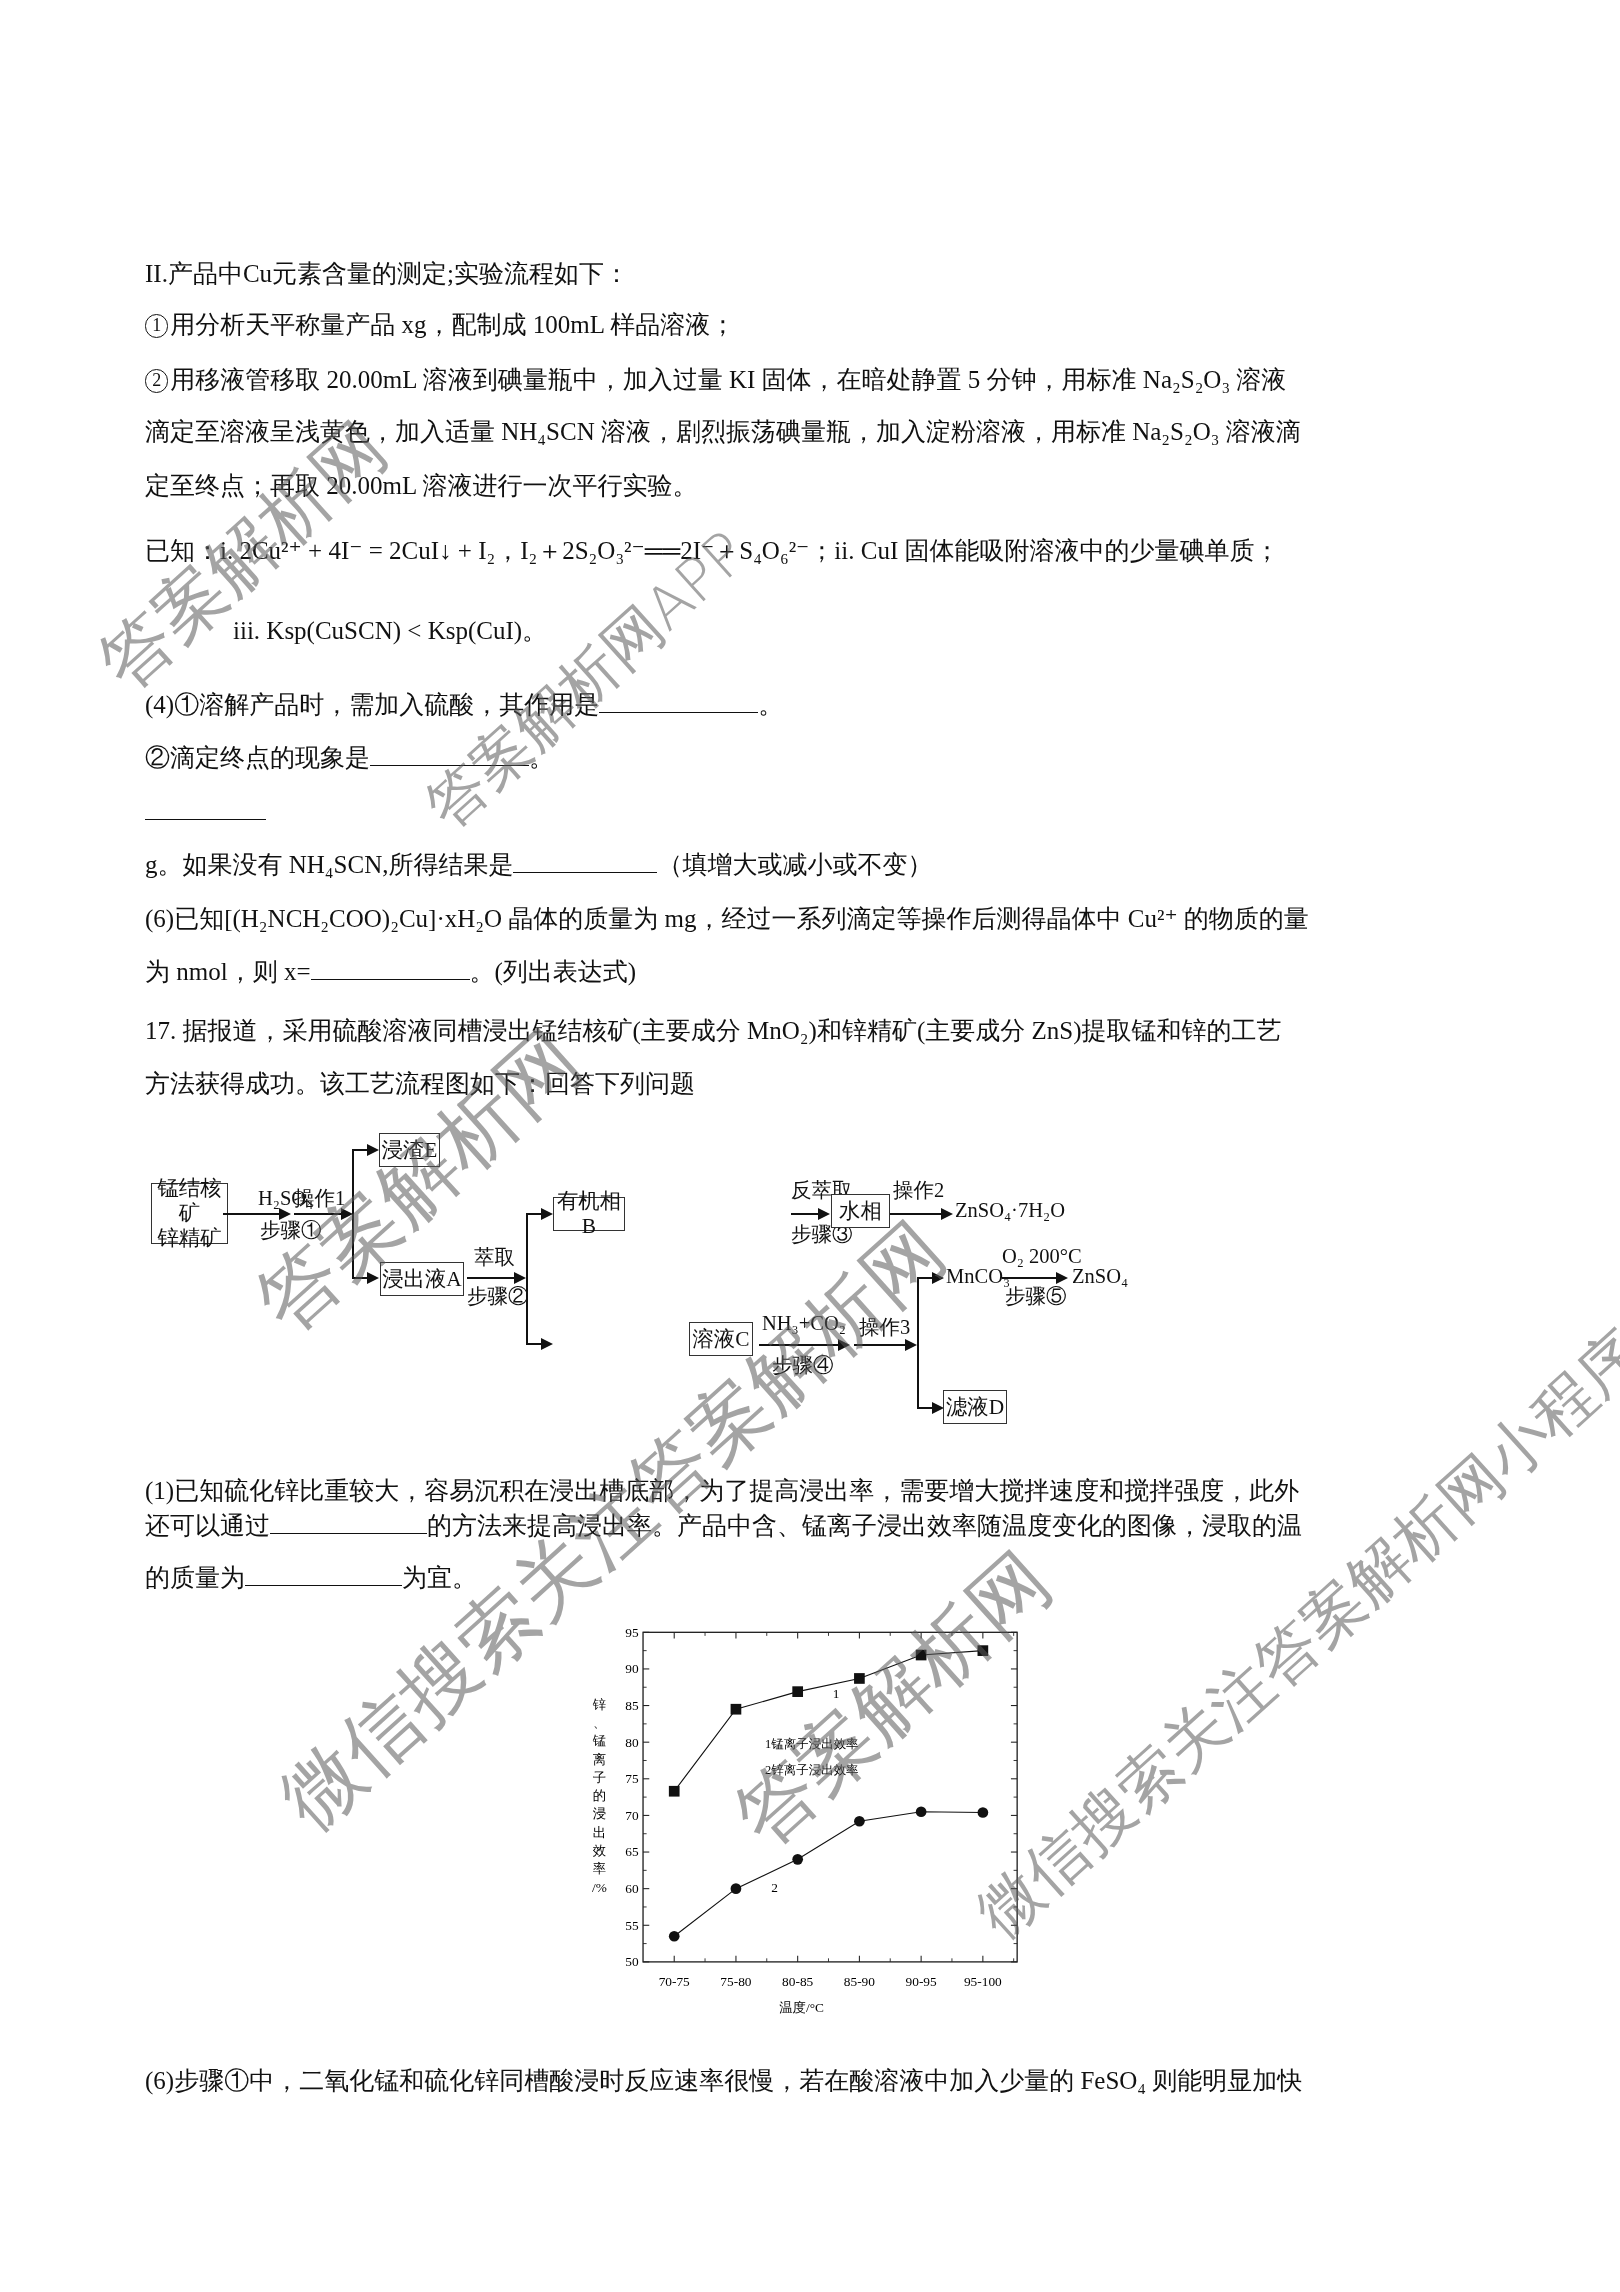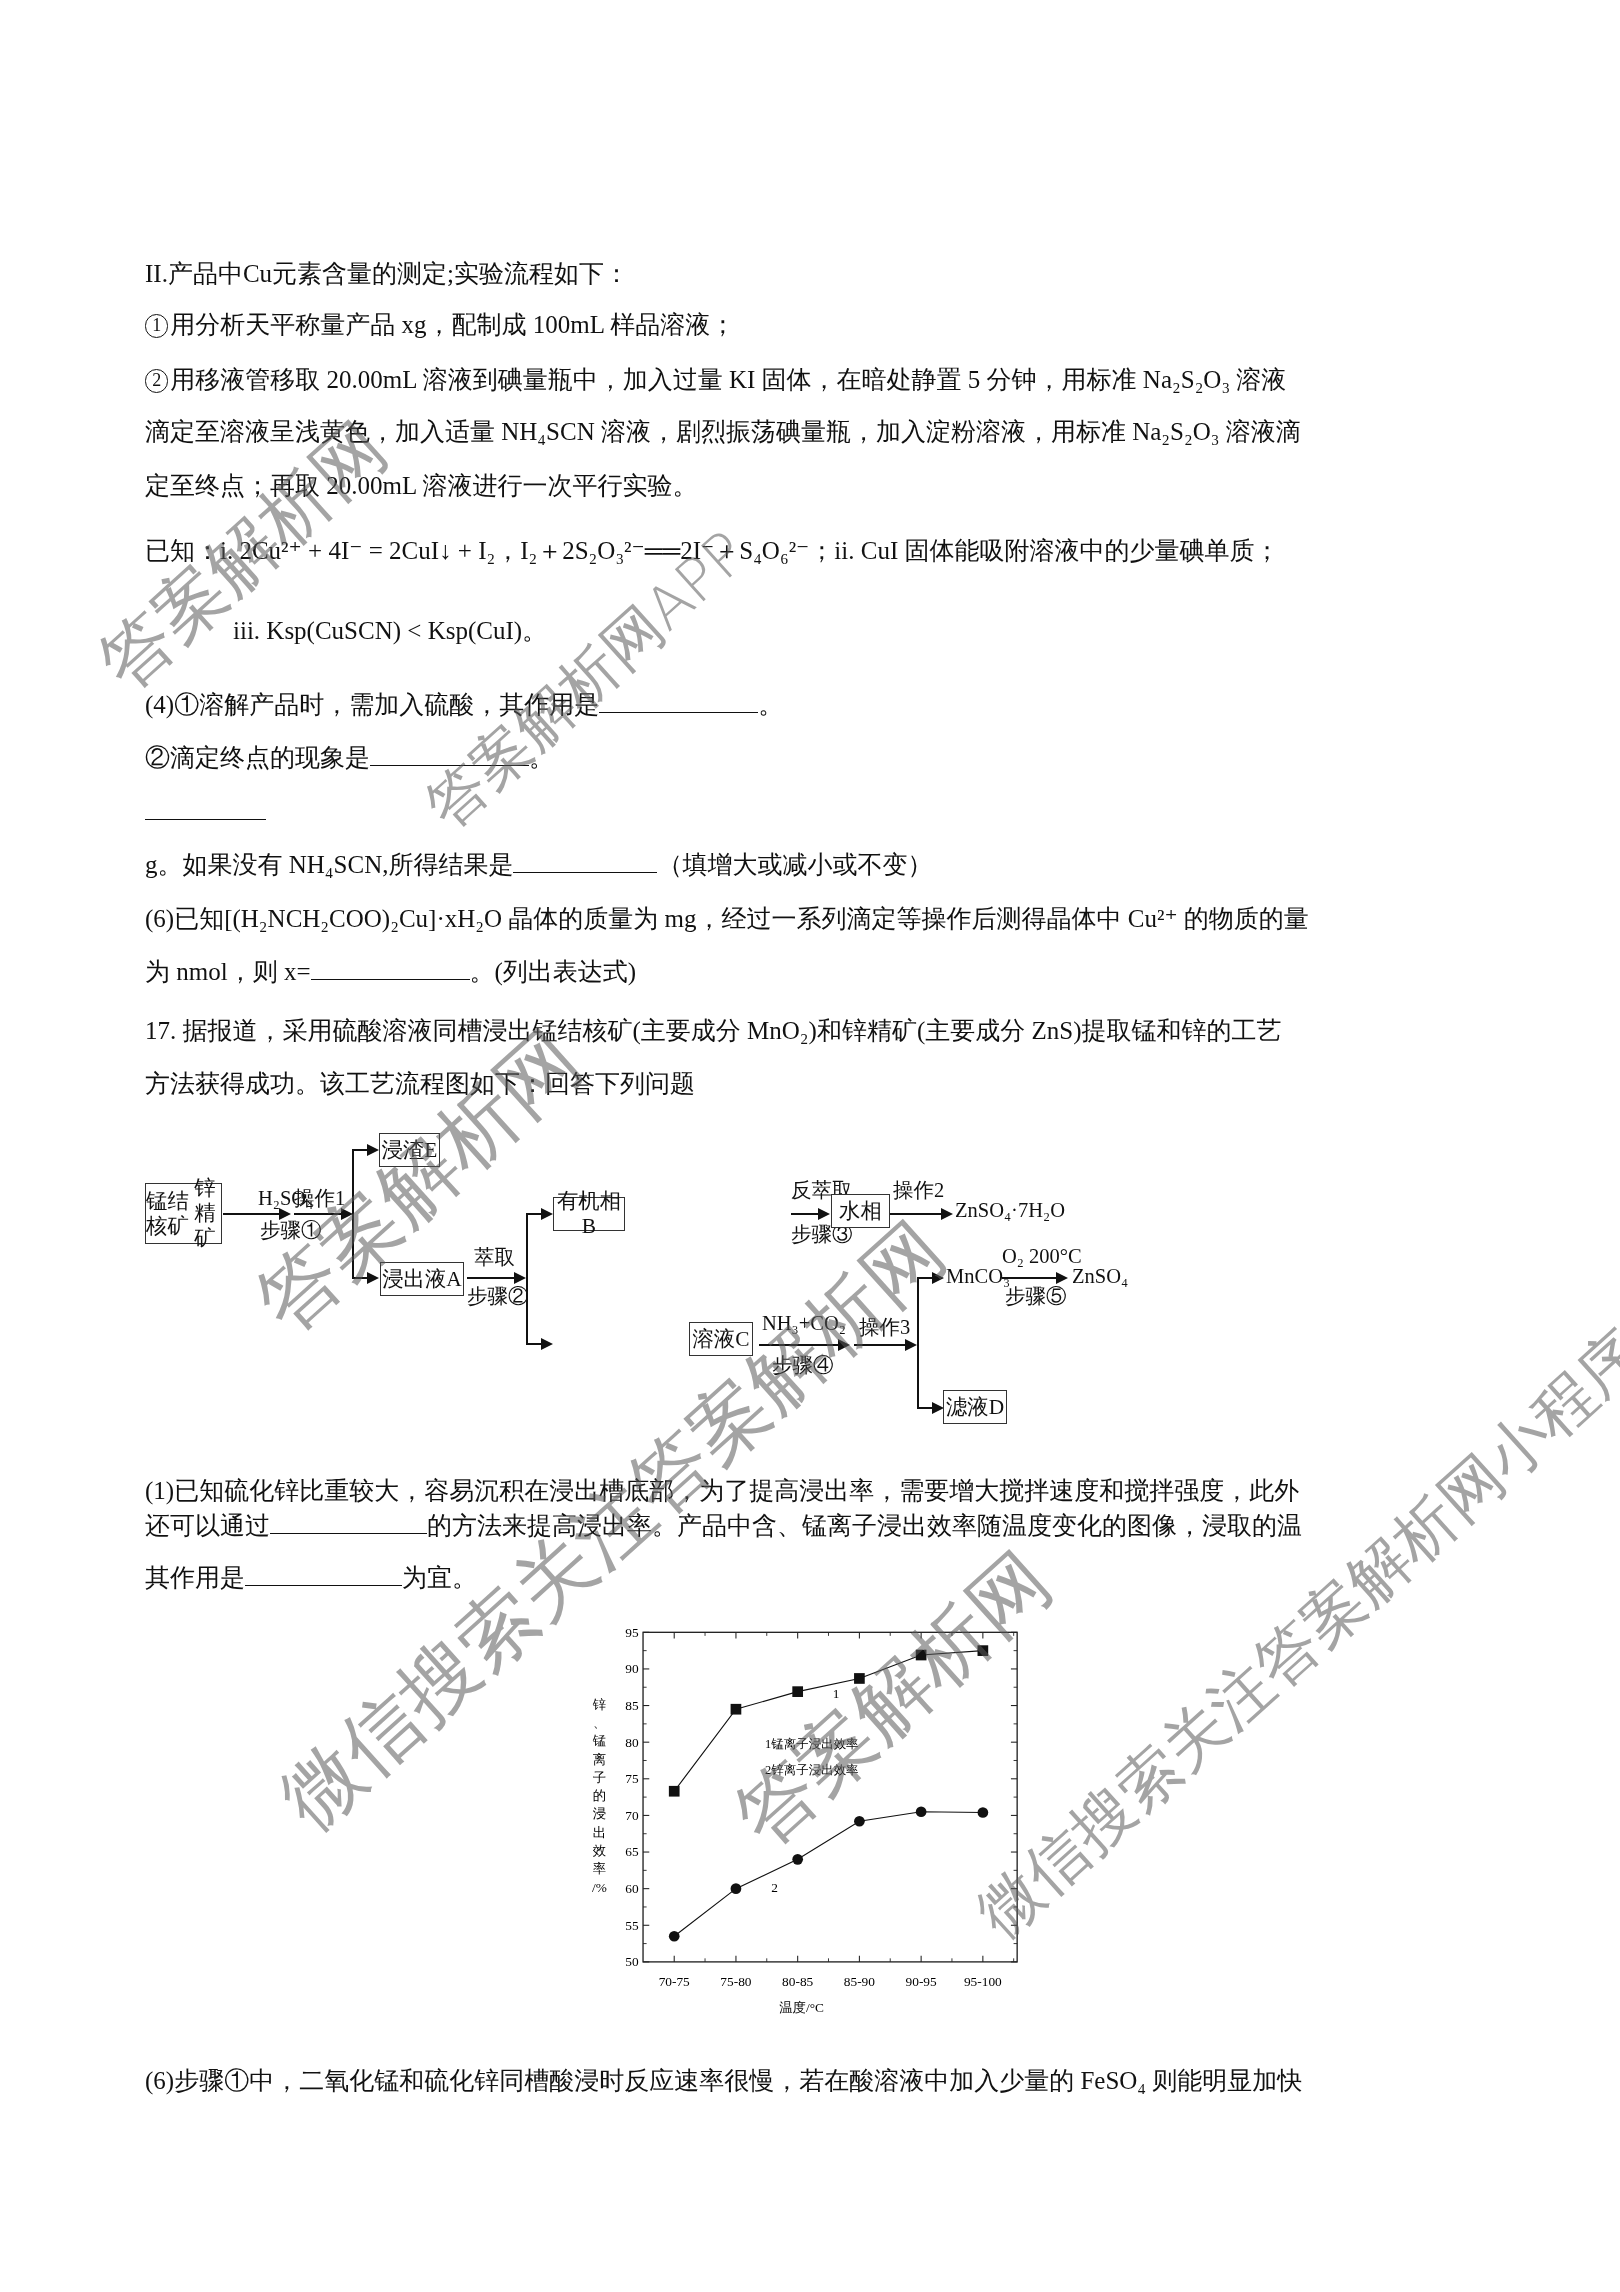--- a/index.html
+++ b/index.html
@@ -35,21 +35,21 @@
 <div class="line" style="top:742px"><span>②滴定终点的现象是</span><span class="blank" style="width:159px"></span><span>。</span></div>
 <div class="line" style="top:796px"><span class="blank" style="width:121px"></span></div>
 <div class="line" style="top:849px"><span>g。如果没有 NH₄SCN,所得结果是</span><span class="blank" style="width:144px"></span><span>（填增大或减小或不变）</span></div>
 <div class="line" style="top:903px">(6)已知[(H₂NCH₂COO)₂Cu]·xH₂O 晶体的质量为 mg，经过一系列滴定等操作后测得晶体中 Cu²⁺ 的物质的量</div>
 <div class="line" style="top:956px"><span>为 nmol，则 x=</span><span class="blank" style="width:159px"></span><span>。(列出表达式)</span></div>
 
 <div class="line" style="top:1015px">17. 据报道，采用硫酸溶液同槽浸出锰结核矿(主要成分 MnO₂)和锌精矿(主要成分 ZnS)提取锰和锌的工艺</div>
 <div class="line" style="top:1068px">方法获得成功。该工艺流程图如下：回答下列问题</div>
 
 <div>
-  <div class="box" style="left:145px;top:1183px;width:75px;height:59px;flex-direction:row">
+  <div class="box" style="left:151px;top:1183px;width:75px;height:59px;flex-direction:column">
     <span>锰结核矿</span>
     <span>锌精矿</span>
   </div>
   <div class="lbl" style="left:258px;top:1187px">H₂SO₄</div>
   <div class="ha" style="left:223px;top:1213px;width:66px"></div>
   <div class="lbl" style="left:260px;top:1219px">步骤①</div>
   <div class="lbl" style="left:294px;top:1187px">操作1</div>
   <div class="ha" style="left:294px;top:1213px;width:57px"></div>
   <div class="vl" style="left:352px;top:1149px;height:130px"></div>
   <div class="ha" style="left:352px;top:1149px;width:25px"></div>
@@ -82,21 +82,21 @@
   <div class="lbl" style="left:946px;top:1265px">MnCO₃</div>
   <div class="lbl" style="left:1002px;top:1245px">O₂  200°C</div>
   <div class="ha" style="left:1002px;top:1277px;width:64px"></div>
   <div class="lbl" style="left:1005px;top:1285px">步骤⑤</div>
   <div class="lbl" style="left:1072px;top:1265px">ZnSO₄</div>
   <div class="box" style="left:943px;top:1390px;width:62px;height:32px">滤液D</div>
 </div>
 
 <div class="line" style="top:1475px">(1)已知硫化锌比重较大，容易沉积在浸出槽底部，为了提高浸出率，需要增大搅拌速度和搅拌强度，此外</div>
 <div class="line" style="top:1510px"><span>还可以通过</span><span class="blank" style="width:157px"></span><span>的方法来提高浸出率。产品中含、锰离子浸出效率随温度变化的图像，浸取的温</span></div>
-<div class="line" style="top:1562px"><span>其作用是</span><span class="blank" style="width:157px"></span><span>为宜。</span></div>
+<div class="line" style="top:1562px"><span>的质量为</span><span class="blank" style="width:157px"></span><span>为宜。</span></div>
 
 <svg id="chart" style="position:absolute;left:570px;top:1617px" width="481" height="419" viewBox="640 1815 540 470">
   <rect x="722" y="1832" width="420" height="370" fill="none" stroke="#222" stroke-width="1.5"></rect>
   <g id="yticks">
       <line x1="722" y1="2202" x2="729" y2="2202" stroke="#222" stroke-width="1.2"></line>
       <line x1="1142" y1="2202" x2="1135" y2="2202" stroke="#222" stroke-width="1.2"></line>
       <text x="717" y="2207" font-size="15" text-anchor="end">50</text>
       <line x1="722" y1="2181.4444444444443" x2="726" y2="2181.4444444444443" stroke="#222" stroke-width="1"></line>
       <line x1="1142" y1="2181.4444444444443" x2="1138" y2="2181.4444444444443" stroke="#222" stroke-width="1"></line>
       <line x1="722" y1="2160.8888888888887" x2="729" y2="2160.8888888888887" stroke="#222" stroke-width="1.2"></line>

